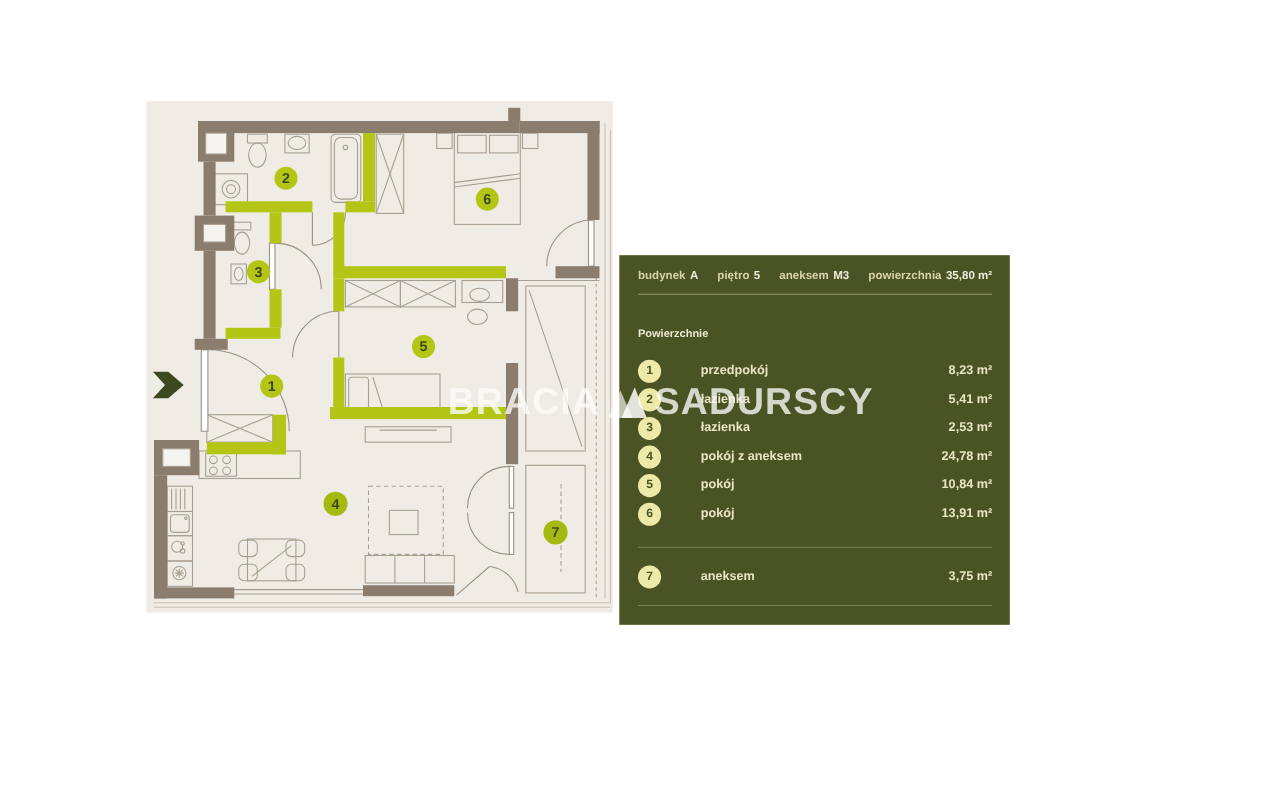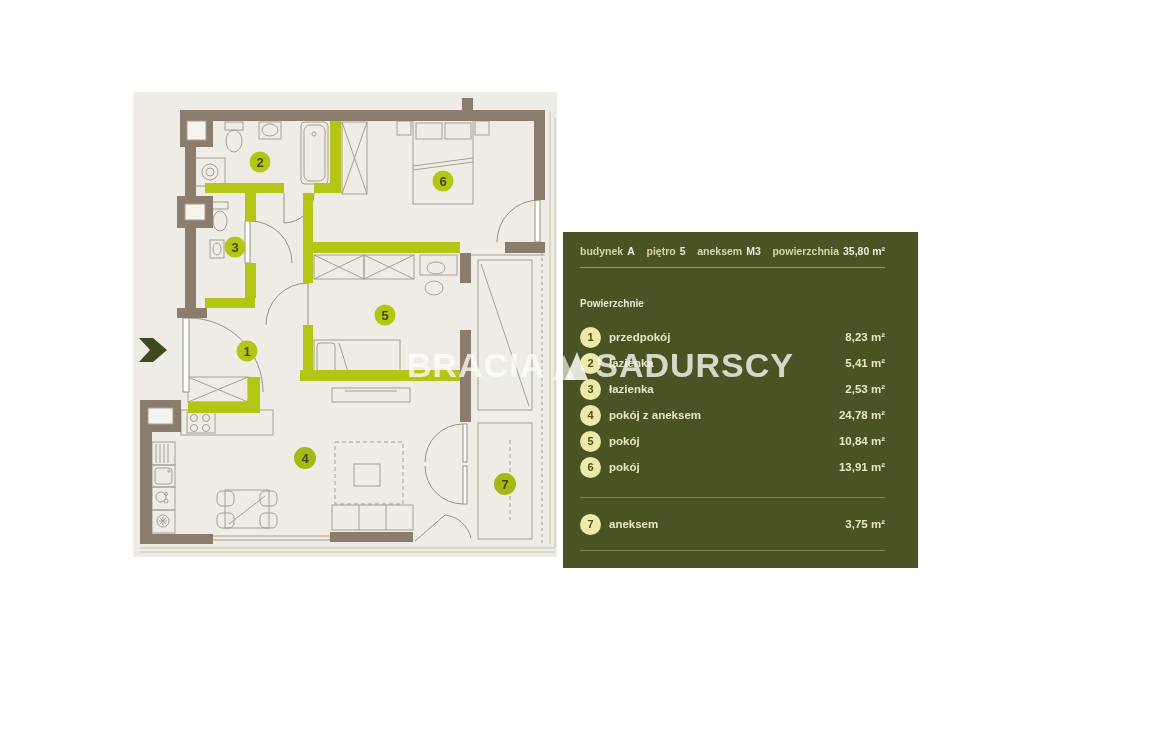--- a/index.html
+++ b/index.html
@@ -9,34 +9,34 @@
   #plan{position:absolute;left:133px;top:92px;width:424px;height:465px;background:#efece5;}
 
   
   #watermark{position:absolute;left:407px;top:346px;display:flex;align-items:center;gap:7px;
     font-weight:bold;font-size:34px;letter-spacing:1px;color:rgba(253,253,250,0.78);
     pointer-events:none;white-space:nowrap;text-align:right;}
   #watermark svg{display:block;}
 
   
   #panel{position:absolute;left:563px;top:232px;width:355px;height:336px;background:#4a5323;
-    color:#e7e4c2;box-sizing:border-box;padding:13px 33px 0 17px;}
+    color:#e7e4c2;box-sizing:border-box;padding:13px 16px 0 17px;}
   .hdr{display:flex;justify-content:space-between;align-items:baseline;font-size:10.5px;font-weight:bold;}
   .hdr .it{white-space:nowrap;}
   .hdr .lab{color:#d7d4ab;margin-right:4px;}
   .hdr .val{color:#eceadb;}
   .divider{border:none;border-top:1px solid rgba(222,219,180,0.5);margin:10px 0 0 0;}
   .divider.dim{border-top-color:rgba(222,219,180,0.35);}
   .sec-title{margin-top:30px;font-size:10px;font-weight:bold;color:#ecead0;}
   .rooms{margin-top:15px;}
   .room-row{display:flex;align-items:center;height:26px;font-size:11.5px;}
   .room-row.tall{height:52px;}
   .num-chip{width:21px;height:21px;border-radius:50%;background:#edeaa9;color:#48511f;
     display:flex;align-items:center;justify-content:center;font-size:11px;font-weight:bold;flex:0 0 21px;}
-  .room-name{margin-left:8px;color:#e9e6c6;font-weight:bold;}
+  .room-name{margin-left:36px;color:#e9e6c6;font-weight:bold;}
   .room-area{margin-left:auto;color:#e9e6c6;font-weight:bold;}
 </style>
 </head>
 <body>
 
 <div id="stage">
 
   <div id="plan">
     <svg width="424" height="465" viewBox="0 0 424 465">
 

